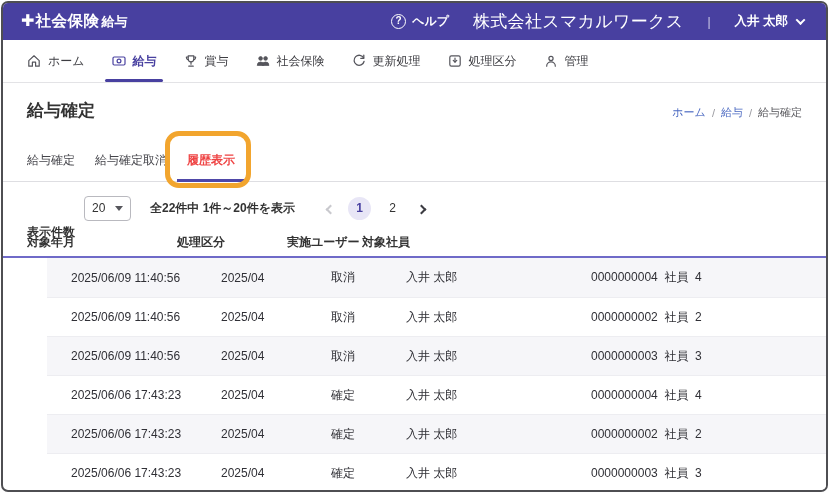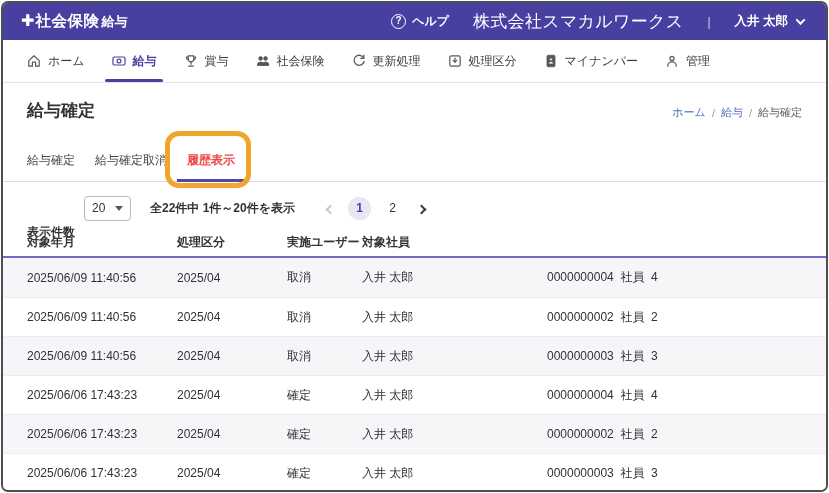--- a/index.html
+++ b/index.html
@@ -123,21 +123,21 @@
     display: grid;
     grid-template-columns: 150px 110px 75px 185px 1fr;
     padding: 0 24px;
     align-items: center;
   }
   .thead {
     height: 30px;
     font-size: 12px; font-weight: 700; color: #333;
     border-bottom: 2px solid #6f6ac8;
   }
-  .tr { height: 39px; font-size: 12px; color: #303036; background: #fff; }
+  .tr { height: 39px; font-size: 12px; color: #303036; background: #fff; margin-left: 44px; }
   .tr:nth-child(even) { background: #f6f6f9; }
   .tr + .tr { border-top: 1px solid #ededf1; }
   .th, .td { white-space: pre; overflow: hidden; }
 </style>
 </head>
 <body>
 
 <div class="frame">
 
   <div class="topbar">
@@ -202,28 +202,20 @@
     </div>
     <div class="nav-item">
       <svg viewBox="0 0 20 20" fill="none" stroke-width="1.5" stroke-linecap="round" stroke-linejoin="round">
           <rect x="3.5" y="3.5" width="13" height="13" rx="2"></rect>
           <path d="M10 6.3 v5"></path>
           <path d="M7.8 9.3 L10 11.5 L12.2 9.3"></path>
         </svg>
       <span>処理区分</span>
     </div>
     <div class="nav-item">
-      <svg viewBox="0 0 20 20" fill="none" stroke="none">
-          <rect class="fillpart" x="5" y="2.8" width="10" height="14.4" rx="1.6"></rect>
-          <circle cx="10" cy="8" r="1.8" fill="#fff"></circle>
-          <path d="M6.9 13.8 a3.1 3.1 0 0 1 6.2 0 Z" fill="#fff"></path>
-        </svg>
-      <span>マイナンバー</span>
-    </div>
-    <div class="nav-item">
       <svg viewBox="0 0 20 20" fill="none" stroke-width="1.5" stroke-linecap="round" stroke-linejoin="round">
           <circle cx="10" cy="6.8" r="2.6"></circle>
           <path d="M4.6 16.5 a5.4 5.4 0 0 1 10.8 0"></path>
         </svg>
       <span>管理</span>
     </div>
   </div>
 
   <div class="title-row">
     <h1 class="page-title">給与確定</h1>

